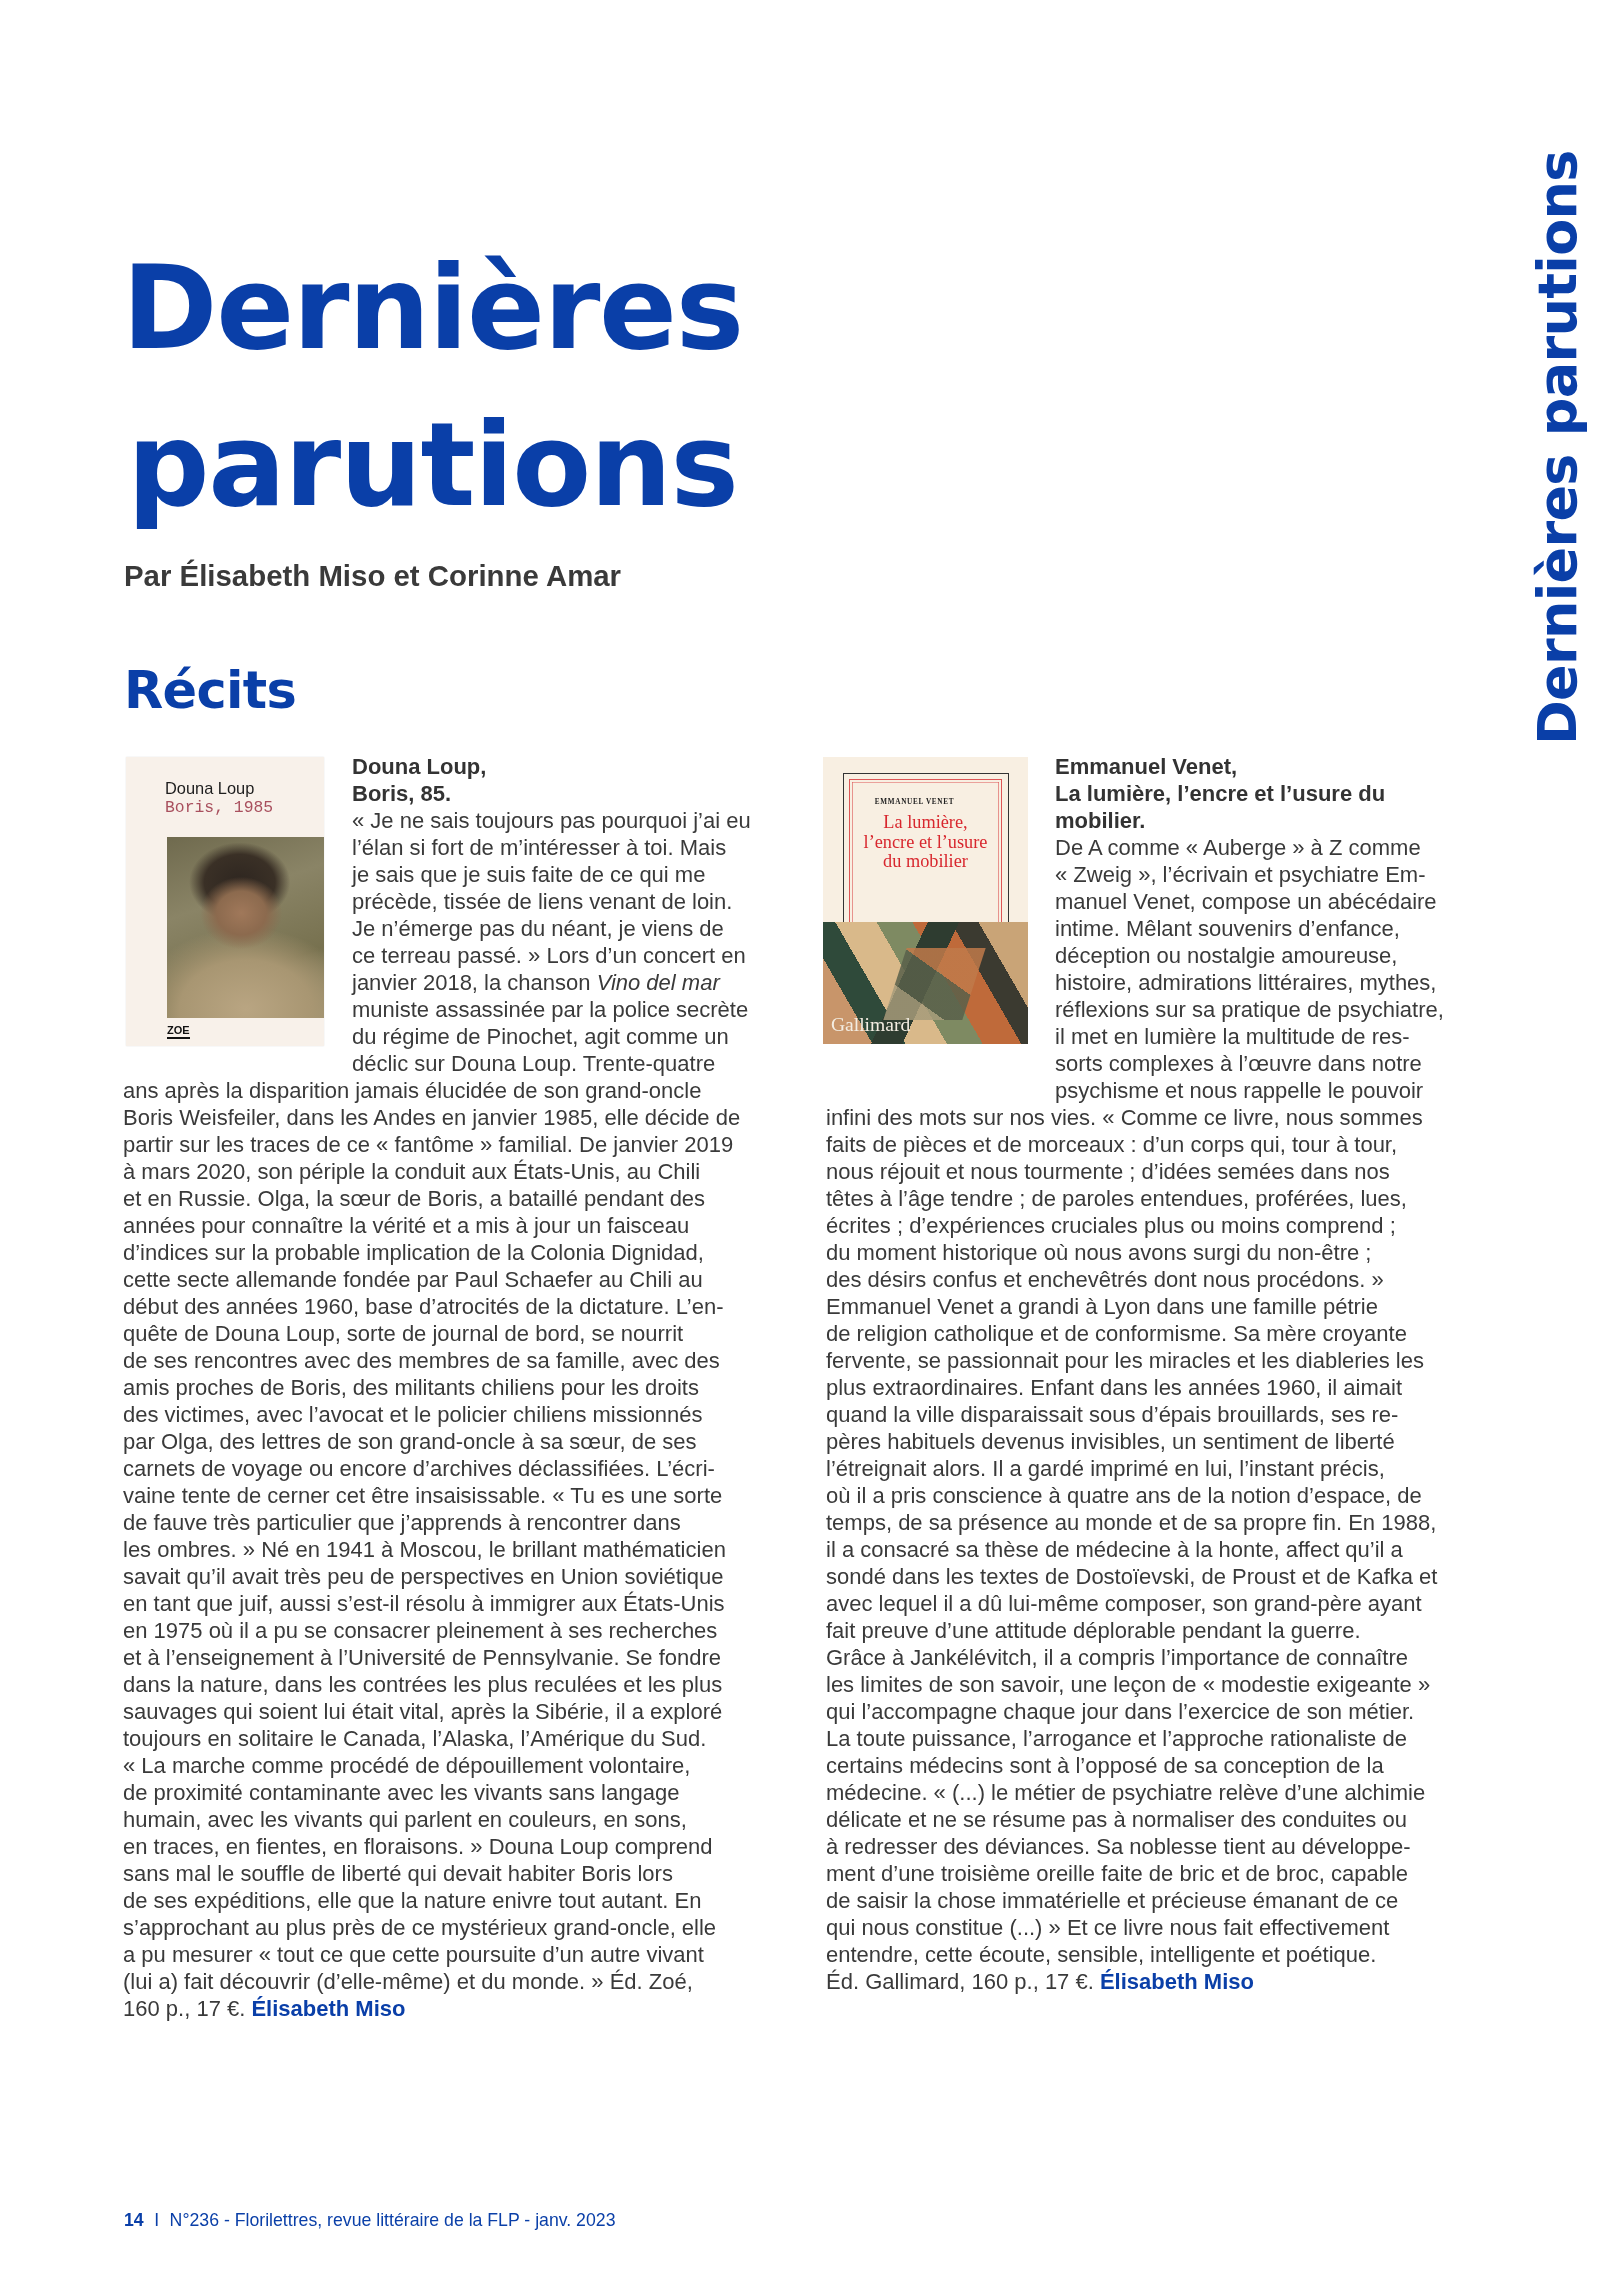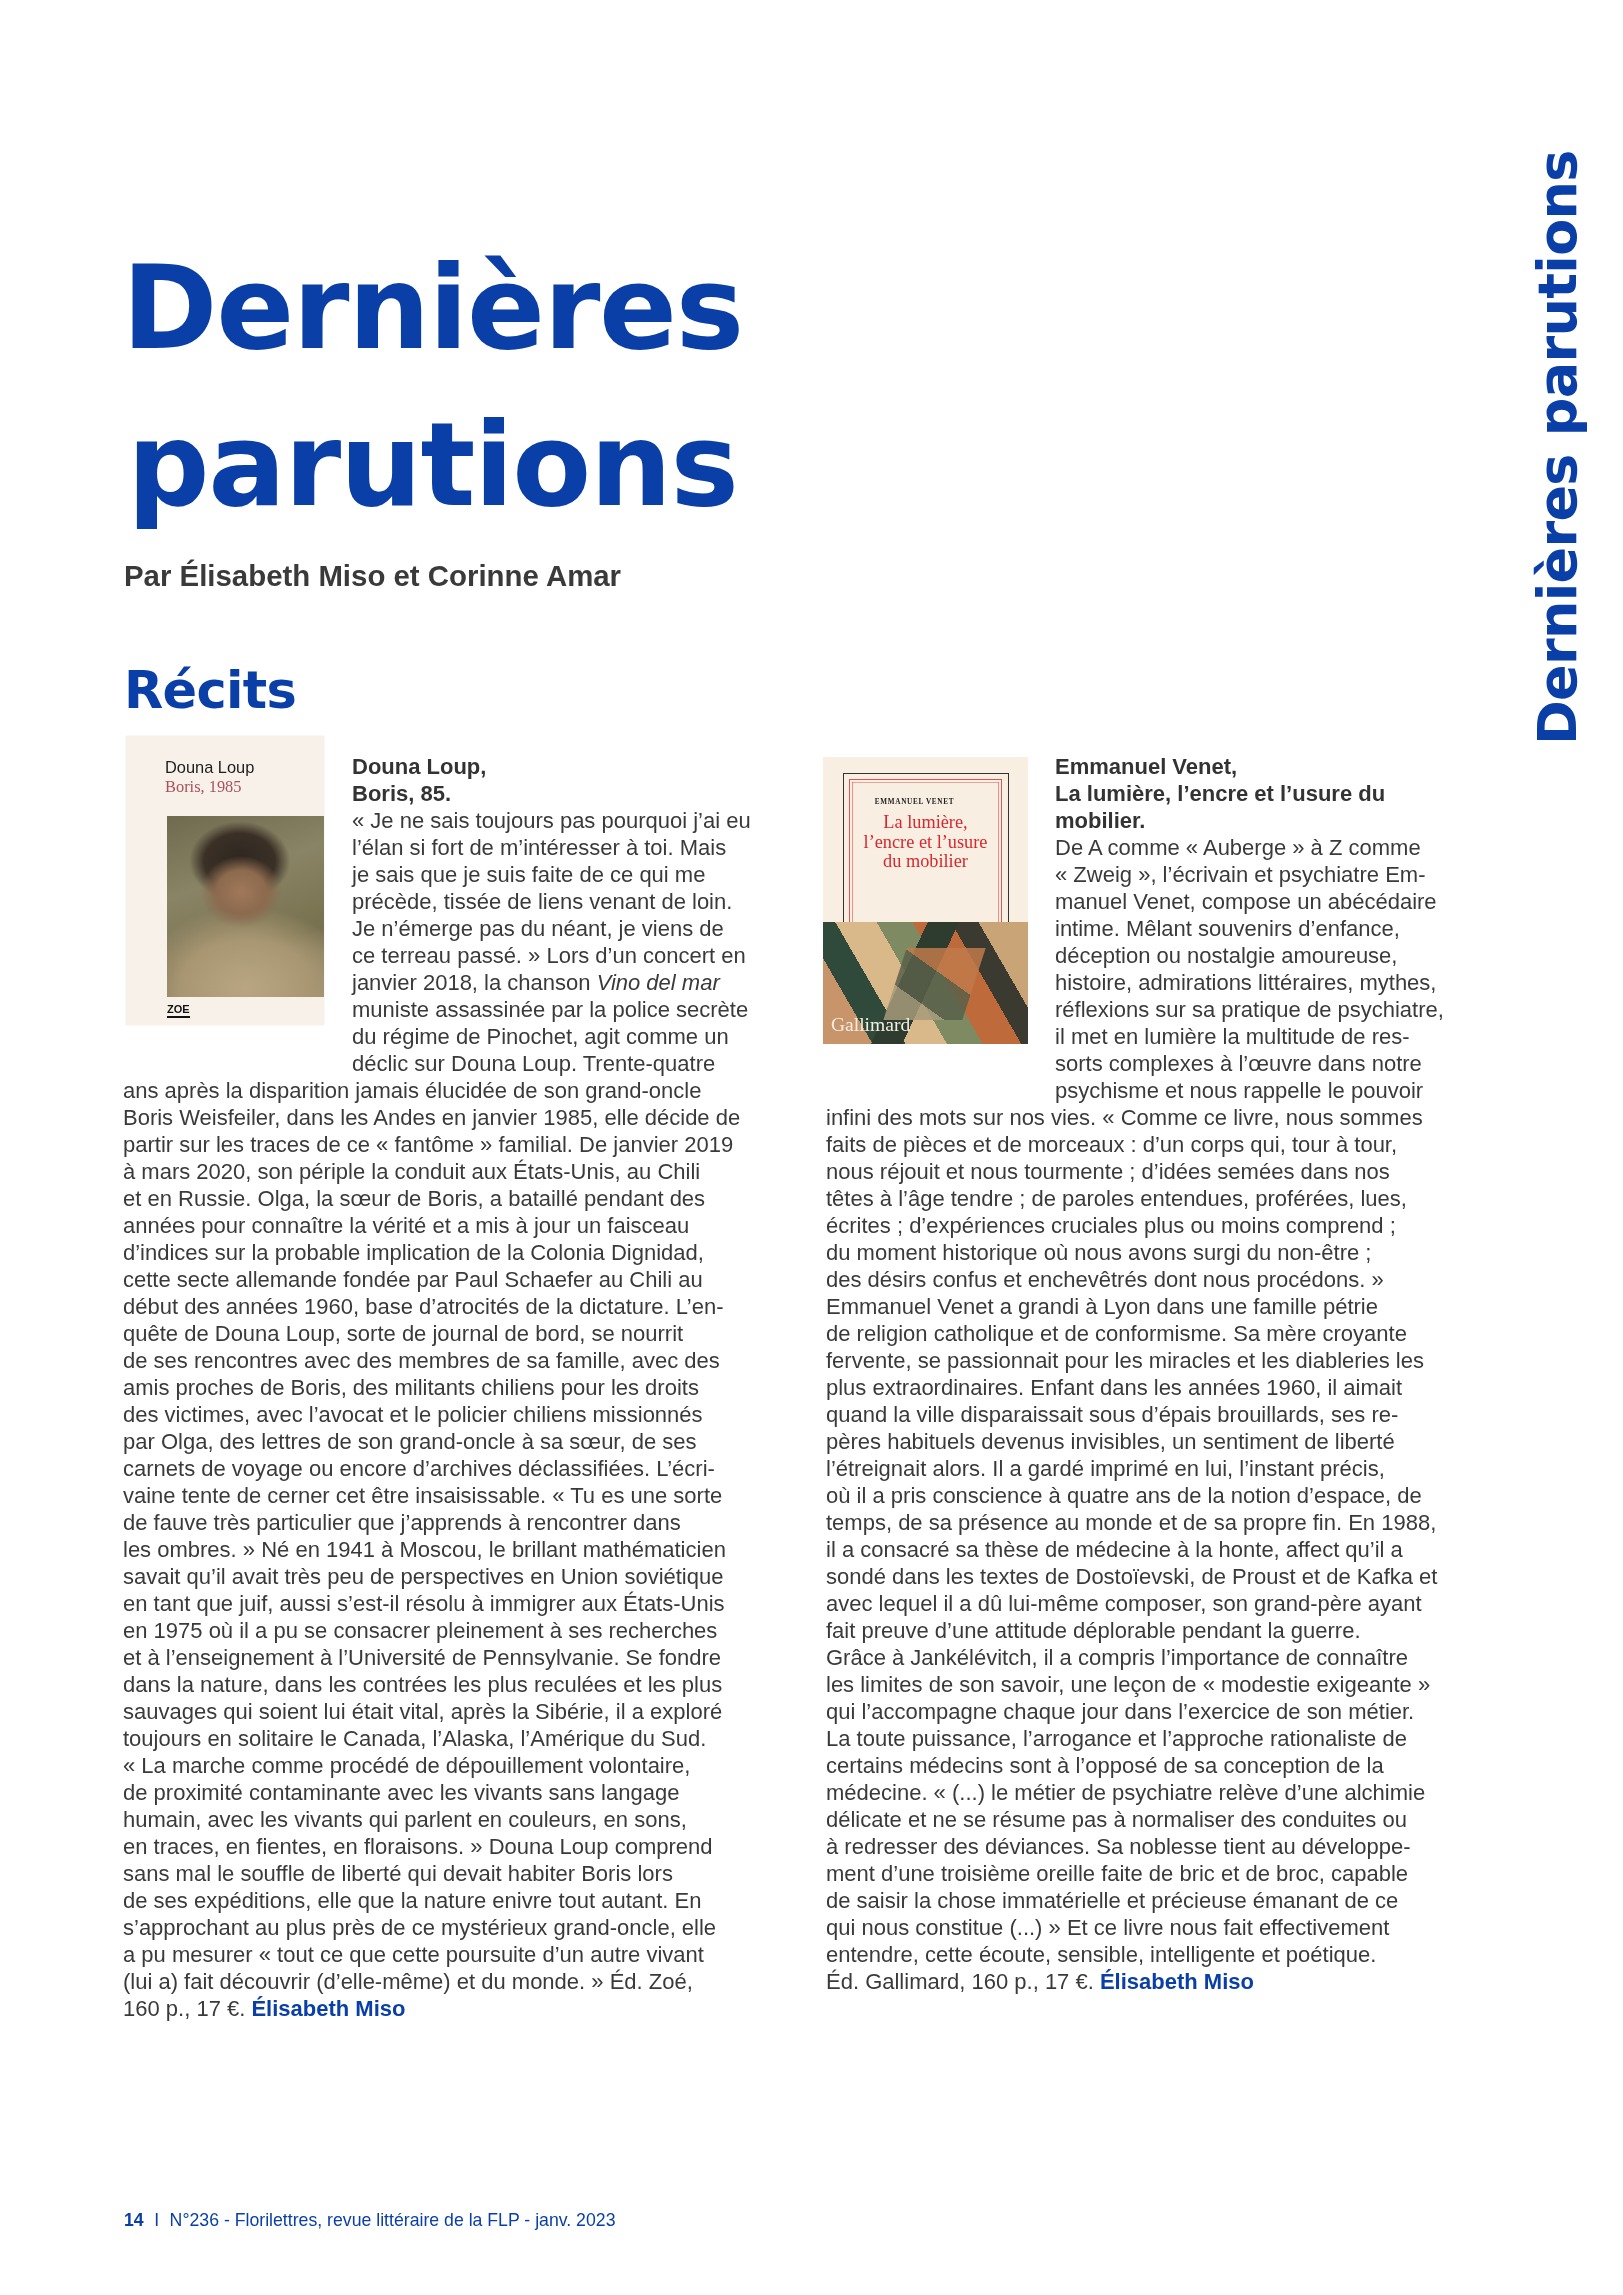--- a/index.html
+++ b/index.html
@@ -42,30 +42,30 @@
   #col-right { left: 826px; width: 681px; }
   .line { display: block; white-space: nowrap; }
   .indent { padding-left: 229px; }
   .bold { font-weight: bold; color: #333; }
   .signature { font-weight: bold; color: #0a3fa8; }
   em { font-style: italic; }
 
   
   .cover { position: absolute; overflow: hidden; }
   #cover-left {
-    left: 126px; top: 736px; width: 198px; height: 289px;
+    left: 126px; top: 757px; width: 198px; height: 289px;
     background: #f8f1ea; box-shadow: 0 0 1.3px rgba(0,0,0,0.12);
   }
   #cover-left .c-author {
     position: absolute; left: 39px; top: 22px;
     font-size: 16.4px; color: #1e1e1e; font-family: "Liberation Sans", sans-serif;
   }
   #cover-left .c-title {
     position: absolute; left: 39px; top: 41px;
-    font-size: 16.4px; color: #a9505e; font-family: Liberation Serif, serif;
+    font-size: 16.4px; color: #a9505e; font-family: Liberation Mono, monospace;
   }
   #cover-left .c-photo {
     position: absolute; left: 41px; top: 80px; width: 158px; height: 181px;
     background:
       radial-gradient(ellipse 26% 20% at 47% 42%, #a0785a 0%, #8c6a4e 60%, rgba(0,0,0,0) 100%),
       radial-gradient(ellipse 32% 22% at 46% 25%, #2e2620 0%, #3a3026 70%, rgba(0,0,0,0) 100%),
       radial-gradient(ellipse 70% 45% at 50% 95%, #b9a582 0%, #a89672 60%, rgba(0,0,0,0) 100%),
       linear-gradient(160deg, #6f6a4e 0%, #8a8466 35%, #77714f 70%, #9a9070 100%);
   }
   #cover-left .c-publisher {

